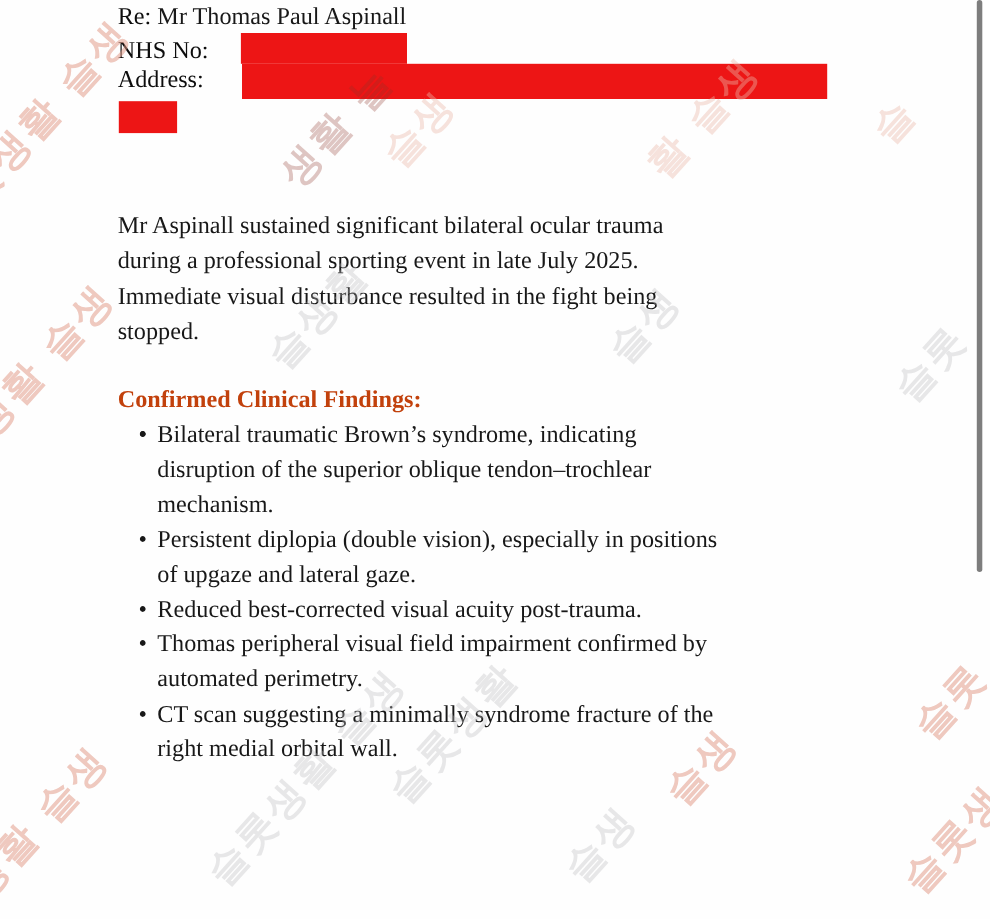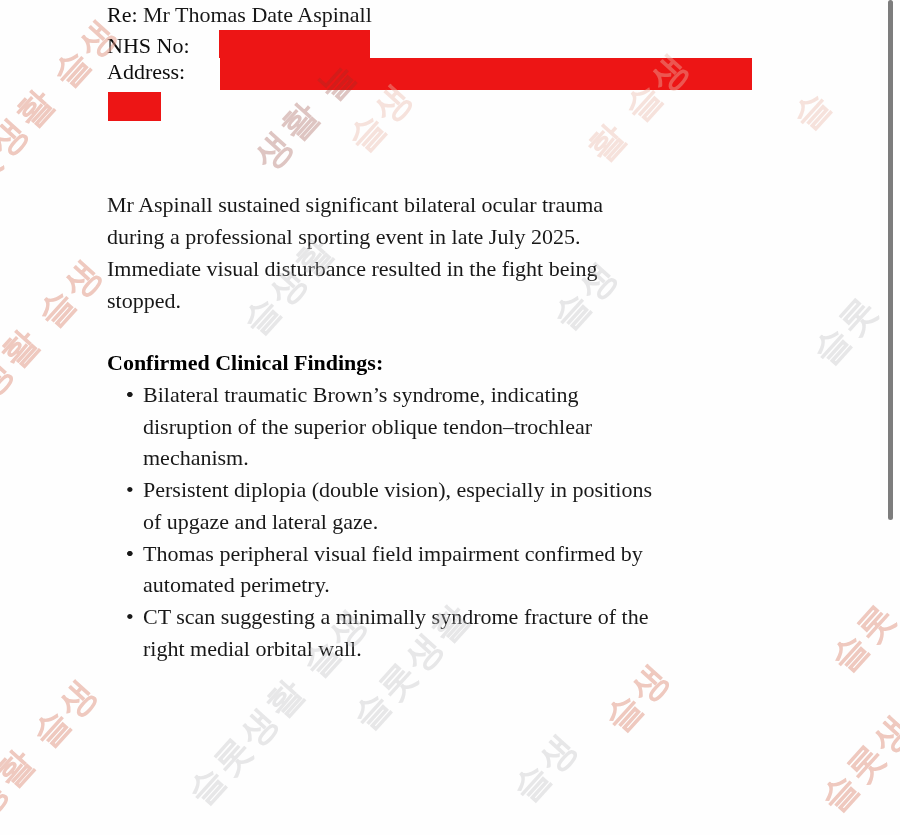--- a/index.html
+++ b/index.html
@@ -24,21 +24,21 @@
   #redaction-address{left:220px;top:58px;width:532px;height:32px;}
   #redaction-address2{left:108px;top:92px;width:53px;height:29px;}
   
   #body-text{
     position:absolute;left:107px;top:189px;width:690px;
     font-size:22px;
   }
   .line{white-space:pre-line;}
   #intro-paragraph{line-height:32px;margin:0;}
   #findings-heading{
-    font-weight:bold;color:#000000;
+    font-weight:bold;color:#c2410c;
     margin:30px 0 0 0;font-size:22px;line-height:32px;
   }
   #findings-list{
     list-style:none;margin:0;padding:0;line-height:31.7px;
   }
   #findings-list li{
     position:relative;
     padding-left:36px;
   }
   #findings-list .bullet-glyph{
@@ -65,21 +65,21 @@
     position:absolute;
     border-radius:3px;
     z-index:6;
   }
 </style>
 </head>
 <body>
 
 <div id="page">
 
-  <div class="hline" id="line-re"><b>Re:</b><span> Mr Thomas Date Aspinall</span></div>
+  <div class="hline" id="line-re"><b>Re:</b><span> Mr Thomas Paul Aspinall</span></div>
 
   <div class="hline" id="line-nhs"><b>NHS No:</b></div>
 
   <div class="hline" id="line-address"><b>Address:</b></div>
 
   <div class="redaction" id="redaction-nhs" style="background: rgb(237, 21, 21);"></div>
   <div class="redaction" id="redaction-address" style="background: rgb(237, 21, 21);"></div>
   <div class="redaction" id="redaction-address2" style="background: rgb(237, 21, 21);"></div>
 
 
@@ -92,21 +92,21 @@
 
     <h3 id="findings-heading">Confirmed Clinical Findings:</h3>
 
     <ul id="findings-list">
       <li><span class="bullet-glyph">•</span></li>
       <li><span class="bullet-glyph">•</span><span class="line">Bilateral traumatic Brown’s syndrome, indicating
 disruption of the superior oblique tendon–trochlear
 mechanism.</span></li>
       <li><span class="bullet-glyph">•</span><span class="line">Persistent diplopia (double vision), especially in positions
 of upgaze and lateral gaze.</span></li>
-      <li><span class="bullet-glyph">•</span></li>
+      <li><span class="bullet-glyph">•</span><span class="line">Reduced best-corrected visual acuity post-trauma.</span></li>
       <li><span class="bullet-glyph">•</span><span class="line">Thomas peripheral visual field impairment confirmed by
 automated perimetry.</span></li>
       <li><span class="bullet-glyph">•</span><span class="line">CT scan suggesting a minimally syndrome fracture of the
 right medial orbital wall.</span></li>
     </ul>
   </div>
 
   <div id="watermark-layer">
       <span class="wm" style="left: -55px; top: 185px; color: rgba(224, 148, 128, 0.5); transform: rotate(-48deg);">슬롯생활 슬생</span>
       <span class="wm" style="left: -70px; top: 425px; color: rgba(224, 148, 128, 0.5); transform: rotate(-48deg);">슬롯생활 슬생</span>

